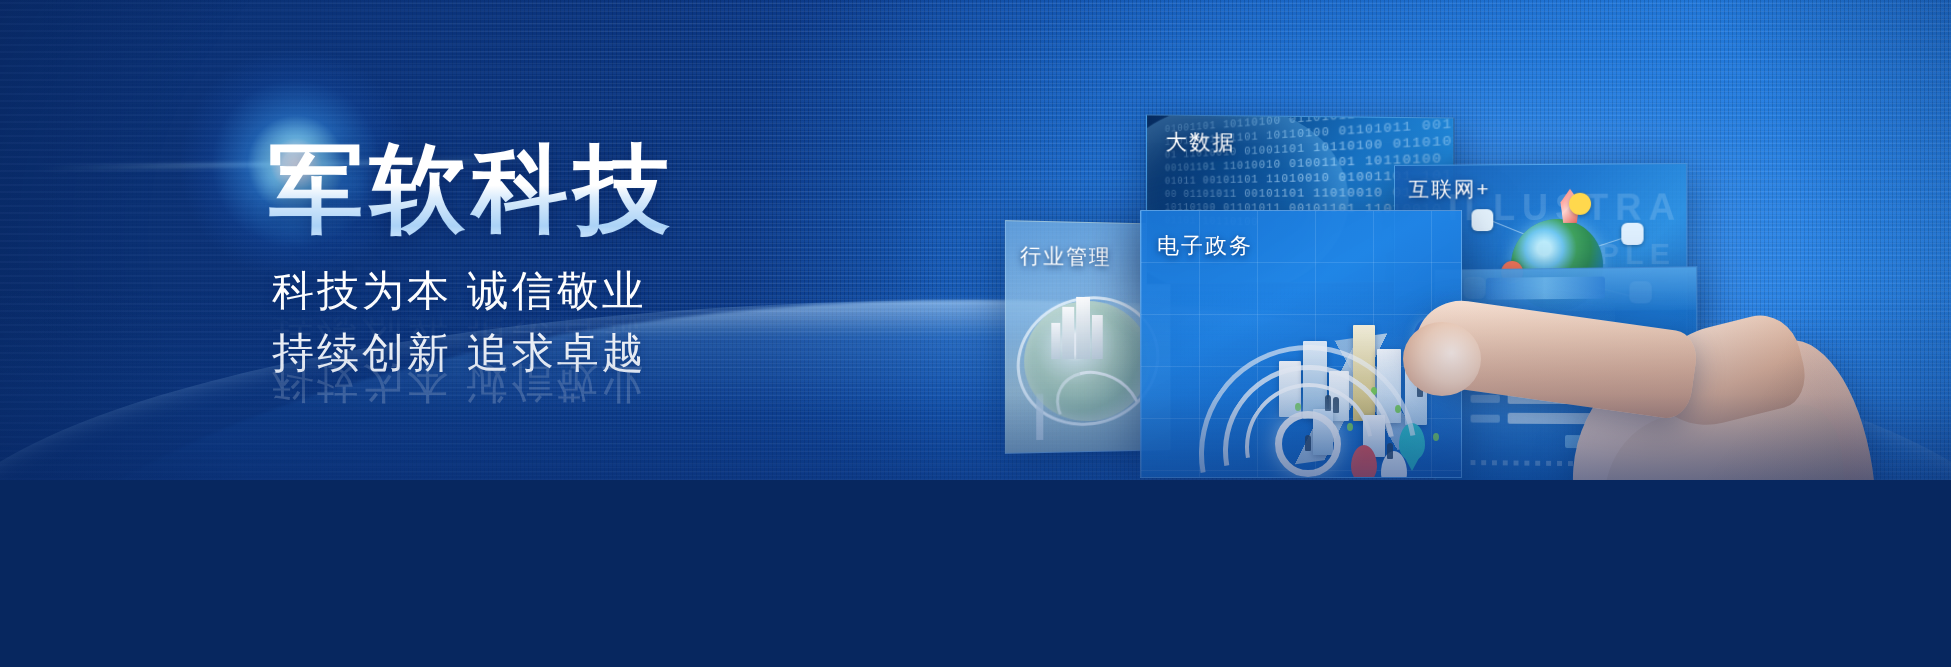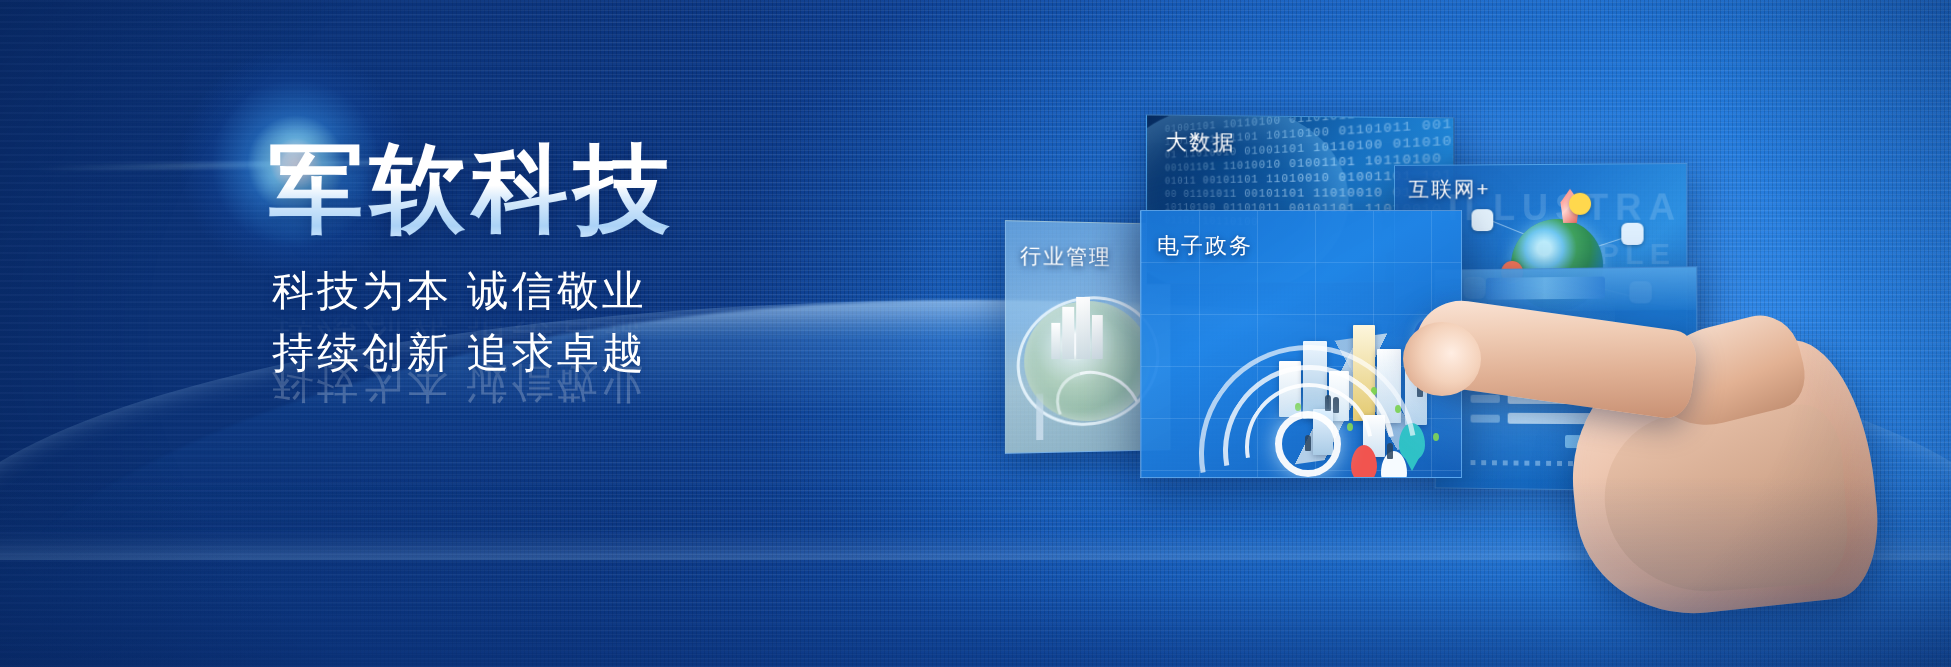--- a/index.html
+++ b/index.html
@@ -1,19 +1,19 @@
 <!DOCTYPE html>
 <html><head>
 <meta charset="utf-8">
 <title>Banner</title>
 <style>
   html,body{margin:0;padding:0;background:#07275f;}
   *{box-sizing:border-box;}
   .stage{
-    position:relative;width:1951px;height:667px;overflow:hidden;
+    position:relative;width:1951px;height:480px;overflow:hidden;
     font-family:"Liberation Sans","DejaVu Sans",sans-serif;
     background:#0b3a86;
   }
   
   .bg-base{
     position:absolute;inset:0;
     background:
       radial-gradient(ellipse 1100px 700px at 72% 46%, #1f7ae0 0%, rgba(31,122,224,0) 62%),
       radial-gradient(ellipse 900px 520px at 95% 55%, #2a86ea 0%, rgba(42,134,234,0) 70%),
       linear-gradient(105deg,#0a3177 0%,#0c3b8d 34%,#1355b4 62%,#1c6ed0 82%,#1b62c0 100%);

